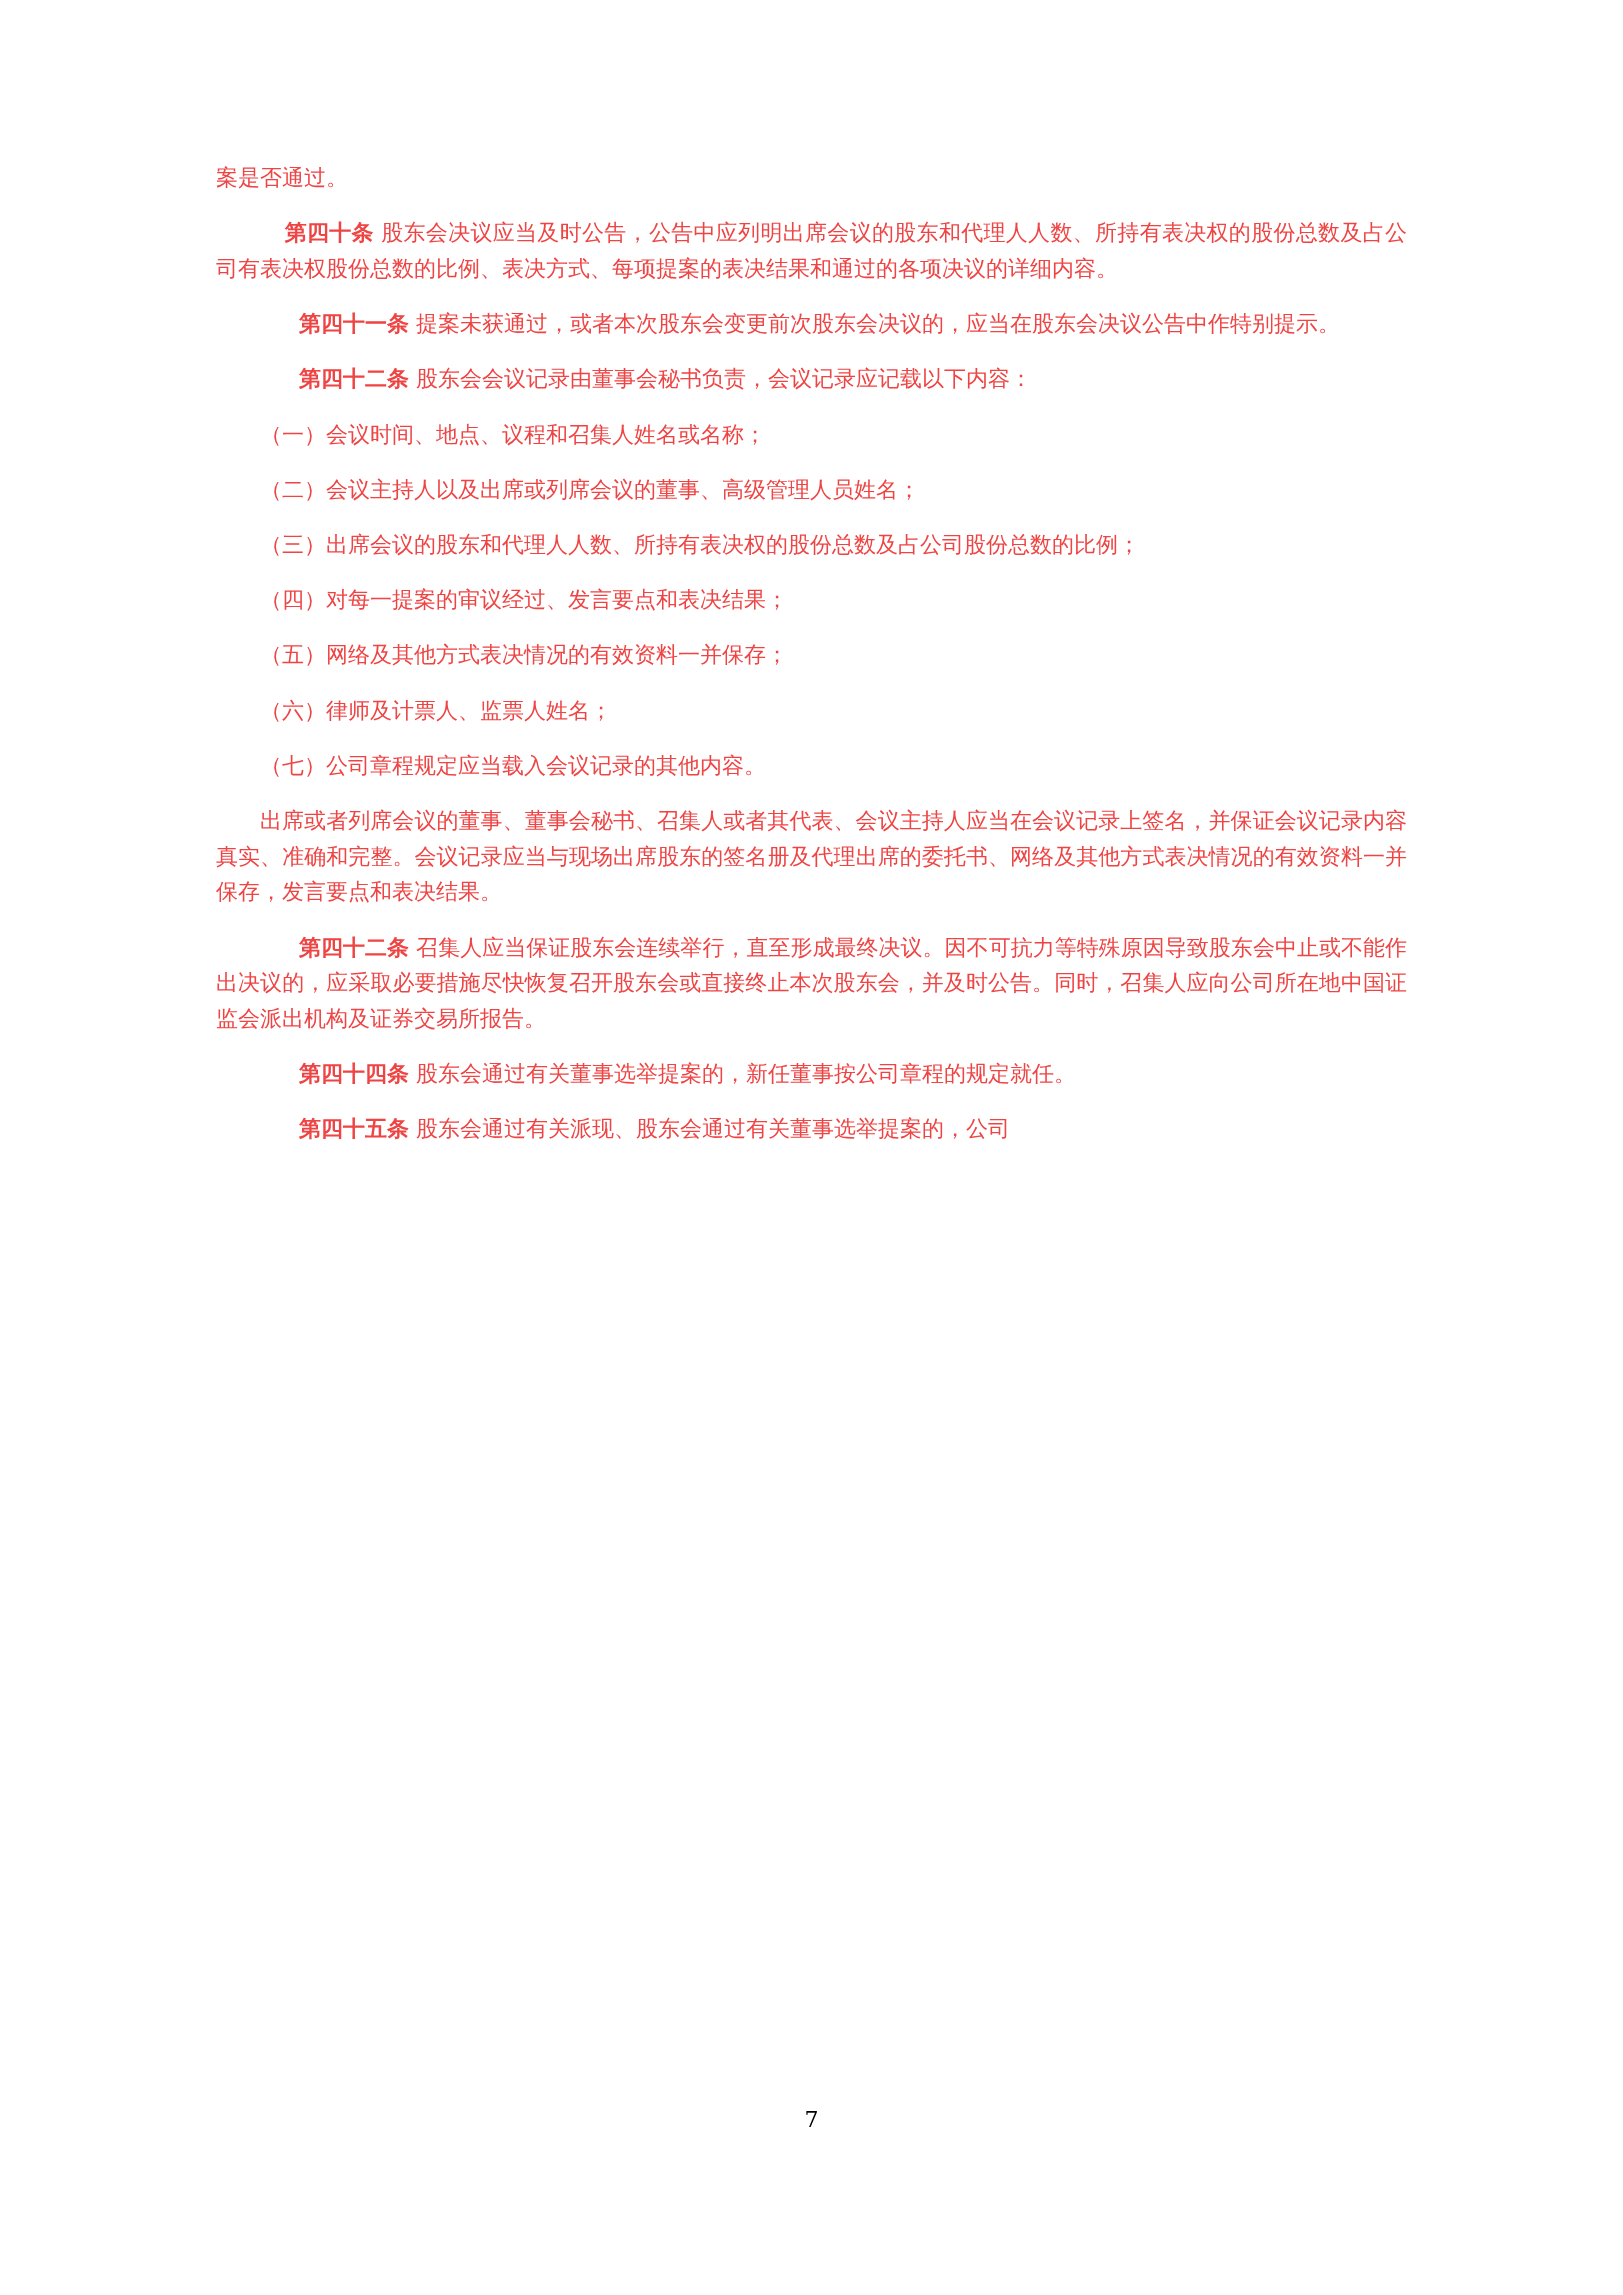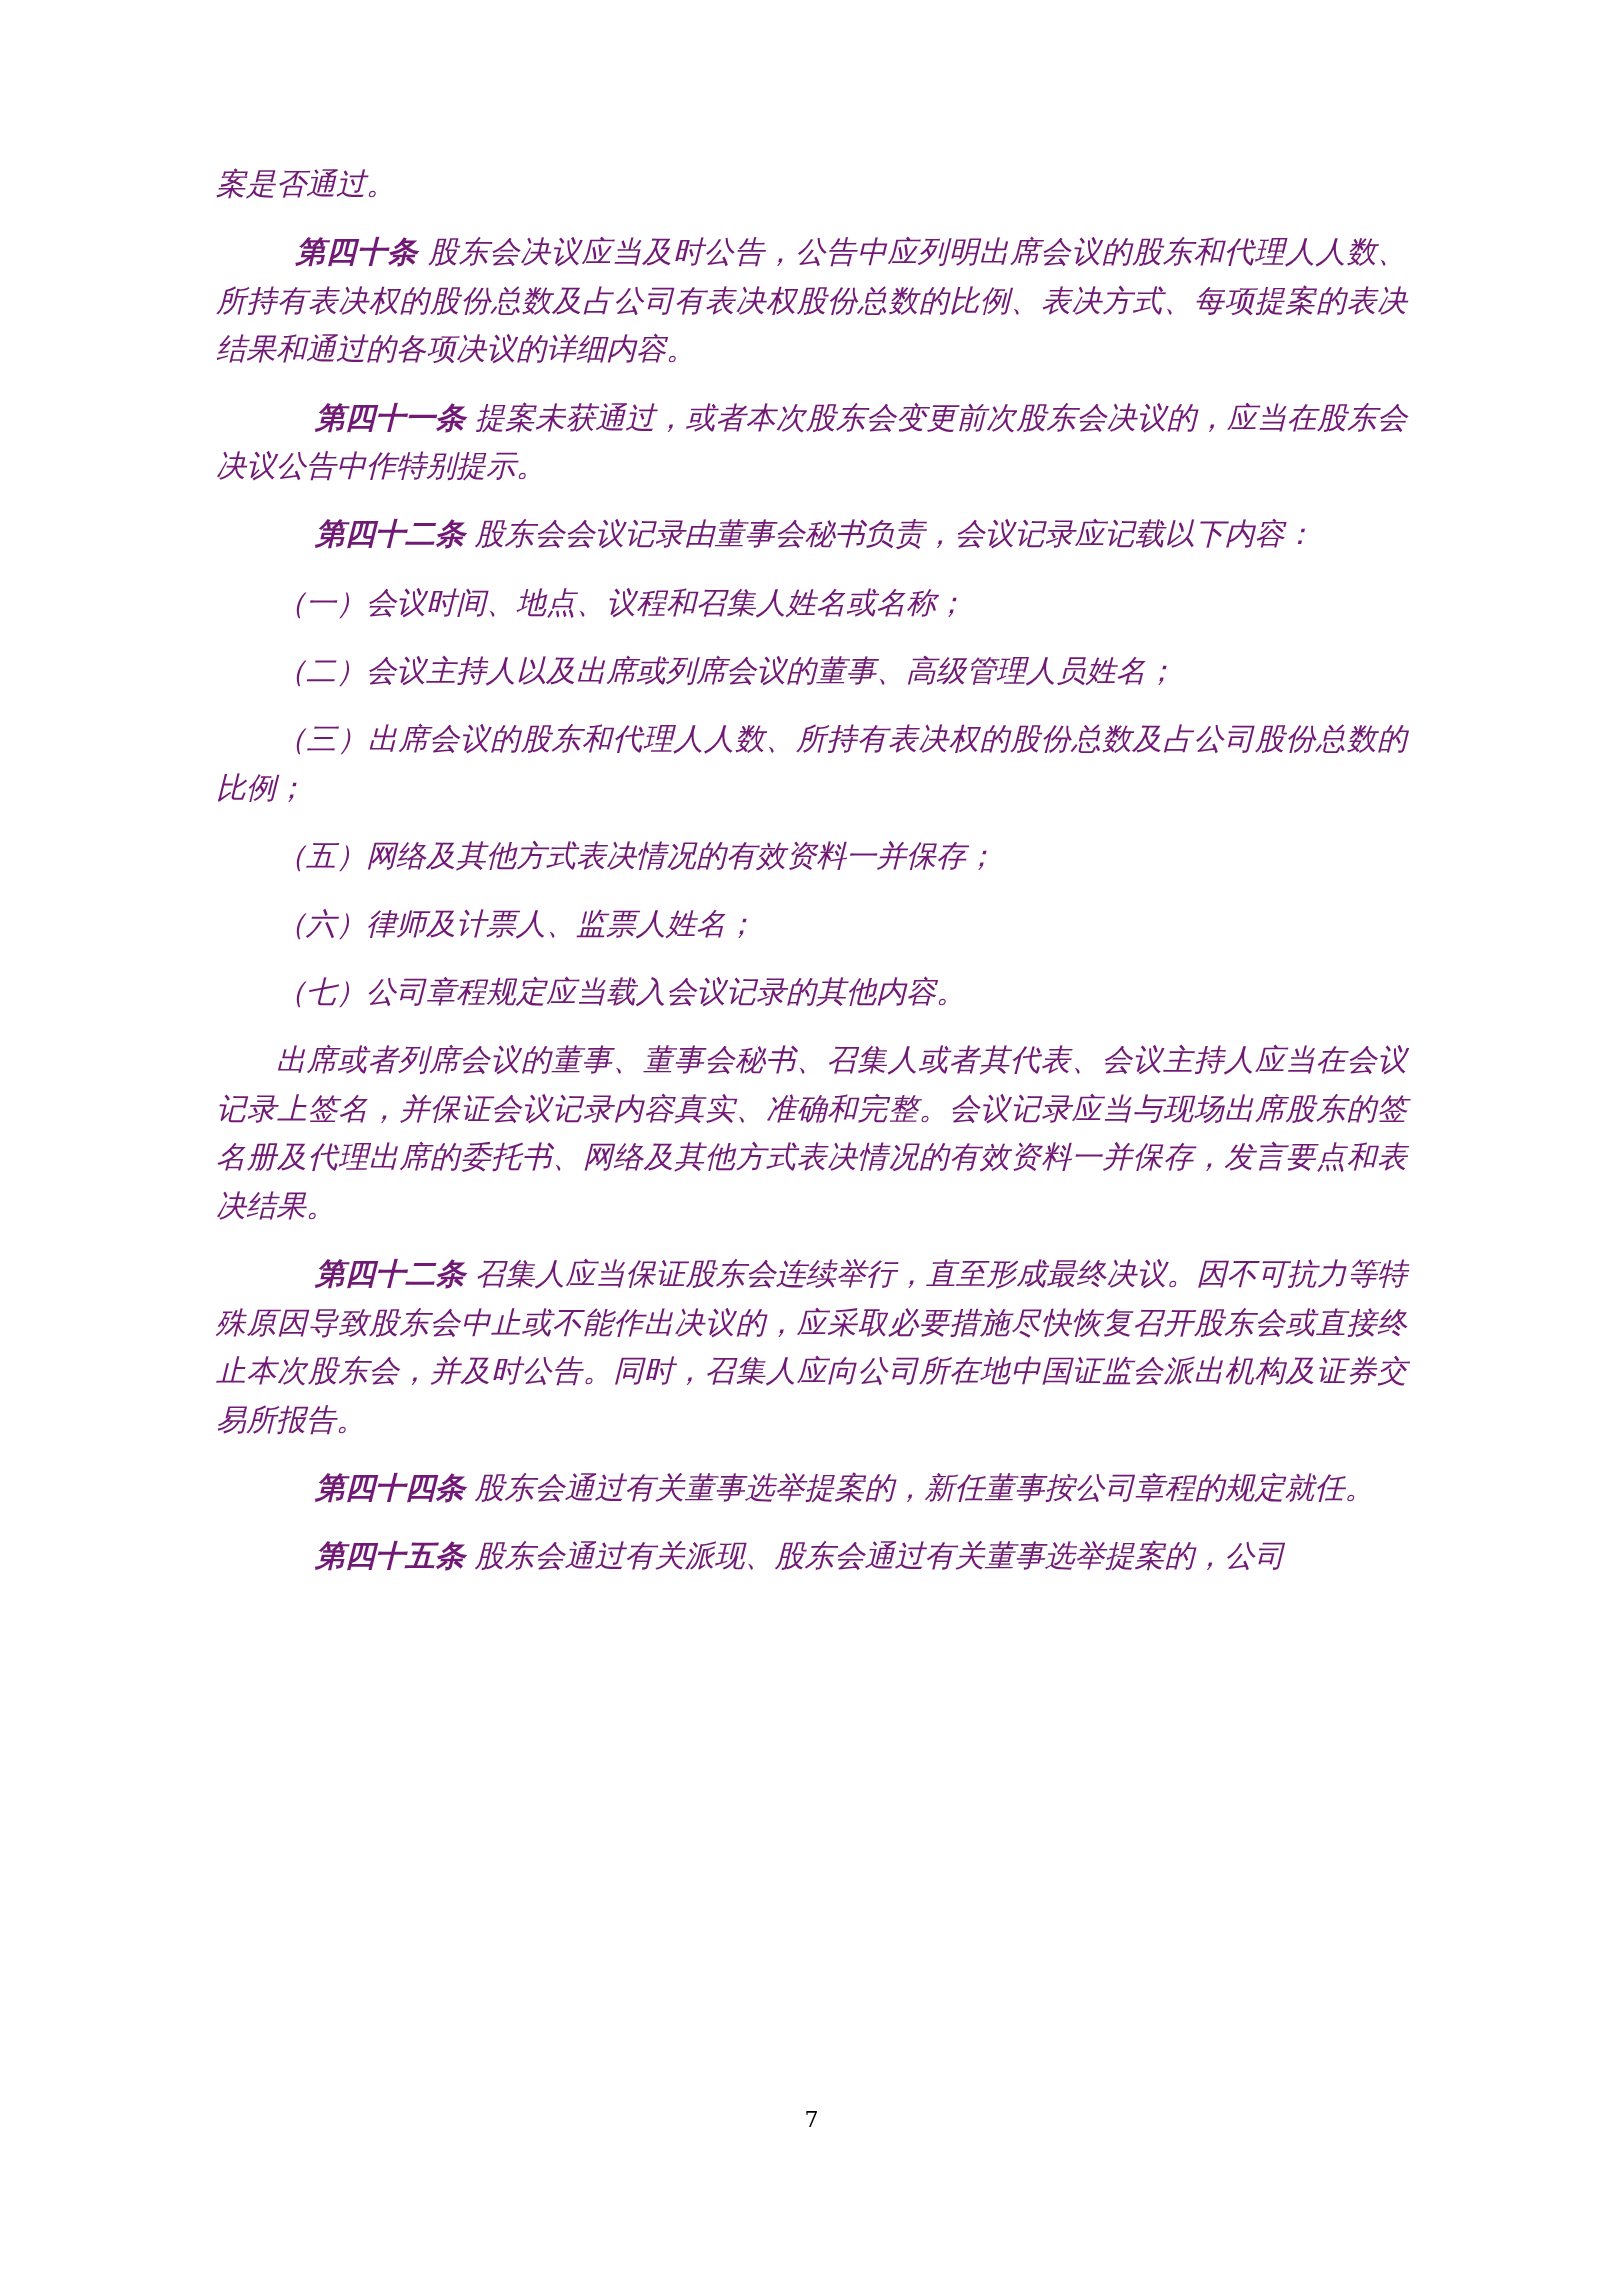--- a/index.html
+++ b/index.html
@@ -13,26 +13,25 @@
   .page {
     position: relative;
     width: 1623px;
     height: 2295px;
     background: #ffffff;
     box-sizing: border-box;
     padding: 160px 216px 0 216px;
   }
   .content {
     width: 1191px;
-    font-size: 30px;
+    font-size: 22px;
     line-height: 1.62;
-    color: #701a75;
+    color: #ef4444;
     text-align: justify;
     text-justify: inter-ideograph;
-    font-style: italic;
   }
   .para {
     margin: 0 0 19.6px 0;
     text-indent: 0;
   }
   .para.indent {
     text-indent: 2em;
   }
   .para.hang {
     text-indent: 1.35em;
@@ -69,20 +68,21 @@
     <p class="para indent"><span class="art">第四十一条</span><span> 提案未获通过，或者本次股东会变更前次股东会决议的，应当在股东会决议公告中作特别提示。</span></p>
 
     <p class="para indent"><span class="art">第四十二条</span><span> 股东会会议记录由董事会秘书负责，会议记录应记载以下内容：</span></p>
 
     <p class="para indent"><span>（一）会议时间、地点、议程和召集人姓名或名称；</span></p>
 
     <p class="para indent"><span>（二）会议主持人以及出席或列席会议的董事、高级管理人员姓名；</span></p>
 
     <p class="para indent"><span>（三）出席会议的股东和代理人人数、所持有表决权的股份总数及占公司股份总数的比例；</span></p>
 
+    <p class="para indent"><span>（四）对每一提案的审议经过、发言要点和表决结果；</span></p>
 
     <p class="para indent"><span>（五）网络及其他方式表决情况的有效资料一并保存；</span></p>
 
     <p class="para indent"><span>（六）律师及计票人、监票人姓名；</span></p>
 
     <p class="para indent"><span>（七）公司章程规定应当载入会议记录的其他内容。</span></p>
 
     <p class="para indent"><span>出席或者列席会议的董事、董事会秘书、召集人或者其代表、会议主持人应当在会议记录上签名，并保证会议记录内容真实、准确和完整。会议记录应当与现场出席股东的签名册及代理出席的委托书、网络及其他方式表决情况的有效资料一并保存，发言要点和表决结果。</span></p>
 
     <p class="para indent"><span class="art">第四十二条</span><span> 召集人应当保证股东会连续举行，直至形成最终决议。因不可抗力等特殊原因导致股东会中止或不能作出决议的，应采取必要措施尽快恢复召开股东会或直接终止本次股东会，并及时公告。同时，召集人应向公司所在地中国证监会派出机构及证券交易所报告。</span></p>

